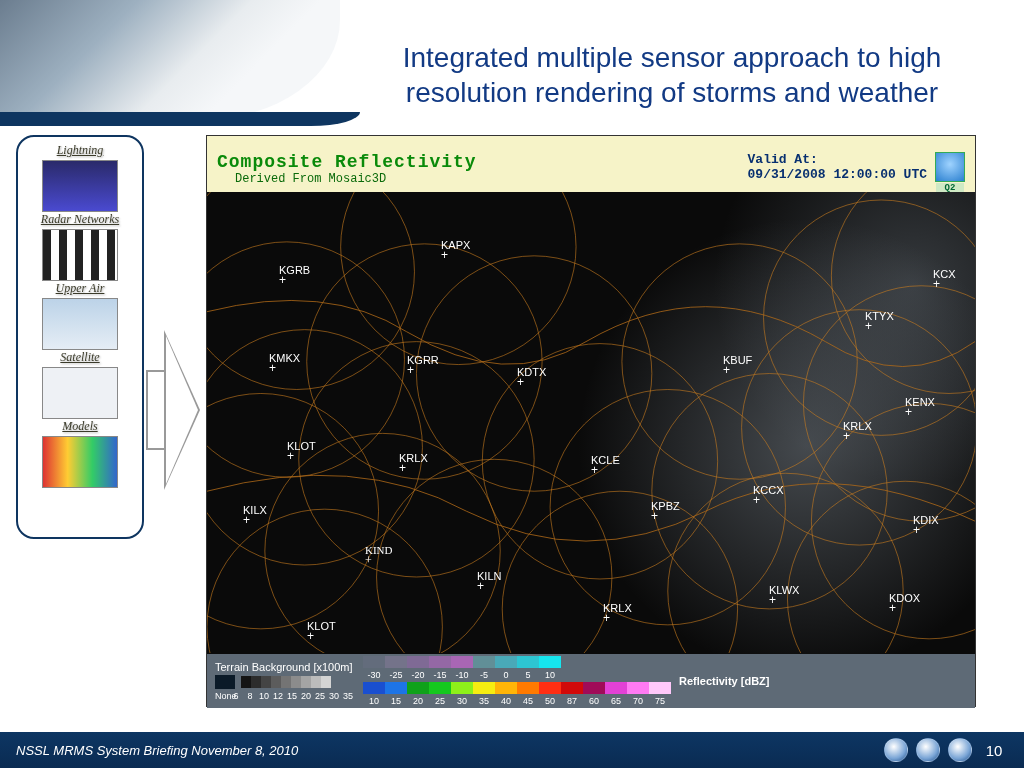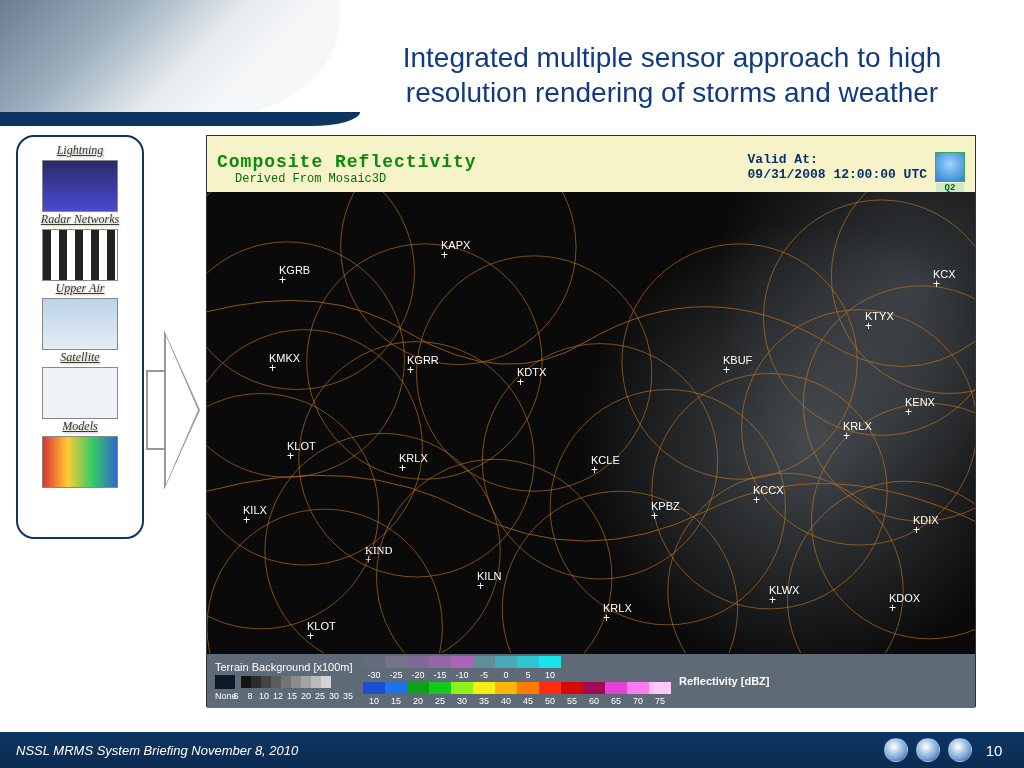--- a/index.html
+++ b/index.html
@@ -246,21 +246,21 @@
       <div class="ticks" id="reflBotT">
           <span>10</span>
           <span>15</span>
           <span>20</span>
           <span>25</span>
           <span>30</span>
           <span>35</span>
           <span>40</span>
           <span>45</span>
           <span>50</span>
-          <span>55</span>
+          <span>87</span>
           <span>60</span>
           <span>65</span>
           <span>70</span>
           <span>75</span>
         </div>
     </div>
 
     <div class="legend-title">Reflectivity [dBZ]</div>
 
   </div>

